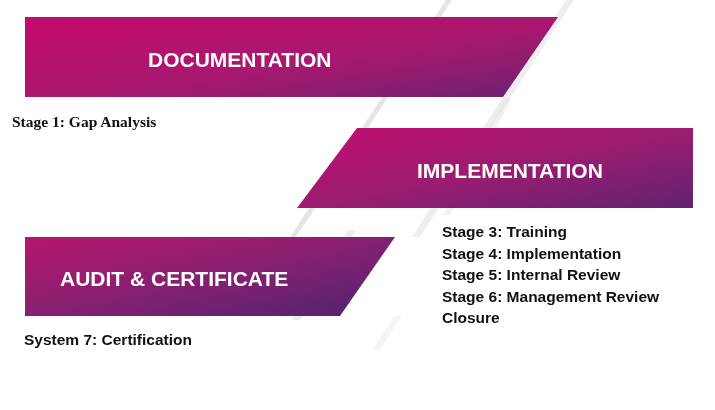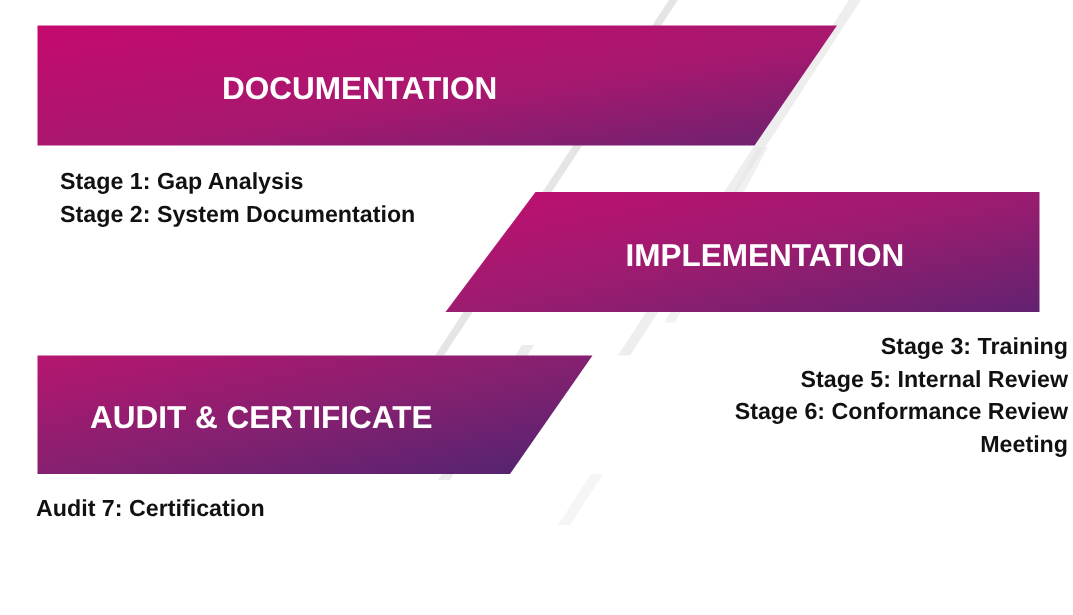--- a/index.html
+++ b/index.html
@@ -44,22 +44,22 @@
       line-height: 21.5px;
     }
     .stage-list li {
       margin: 0;
       padding: 0;
       white-space: nowrap;
     }
     #doc-title { left: 148px; top: 49px; }
     #impl-title { left: 417px; top: 160px; }
     #audit-title { left: 60px; top: 268px; }
-    #doc-list { left: 40px; top: 111px; }
-    #impl-list { left: 442px; top: 221px; width: 270px; text-align: right; }
+    #doc-list { left: 12px; top: 111px; font-family: Liberation Serif, serif; }
+    #impl-list { left: 442px; top: 221px; width: 270px; }
     #impl-list li.wrap { white-space: normal; }
     #audit-list { left: 24px; top: 329px; }
   </style>
 </head>
 <body>
 
 <div class="stage">
 
   <svg class="bg" viewBox="0 0 715 410">
     <defs>
@@ -99,26 +99,26 @@
 
     <polygon points="25,237 395,237 340,316 25,316" fill="url(#g-audit)"></polygon>
   </svg>
 
   <div id="doc-title" class="band-title">DOCUMENTATION</div>
   <div id="audit-title" class="band-title">AUDIT &amp; CERTIFICATE</div>
   <div id="impl-title" class="band-title">IMPLEMENTATION</div>
 
   <ul id="doc-list" class="stage-list">
     <li>Stage 1: Gap Analysis</li>
-    <li>Stage 2: System Documentation</li>
   </ul>
 
   <ul id="impl-list" class="stage-list">
     <li>Stage 3: Training</li>
+    <li>Stage 4: Implementation</li>
     <li>Stage 5: Internal Review</li>
-    <li class="wrap">Stage 6: Conformance Review Meeting</li>
+    <li class="wrap">Stage 6: Management Review Closure</li>
   </ul>
 
   <ul id="audit-list" class="stage-list">
-    <li>Audit 7: Certification</li>
+    <li>System 7: Certification</li>
   </ul>
 
 </div>
 
 </body></html>

